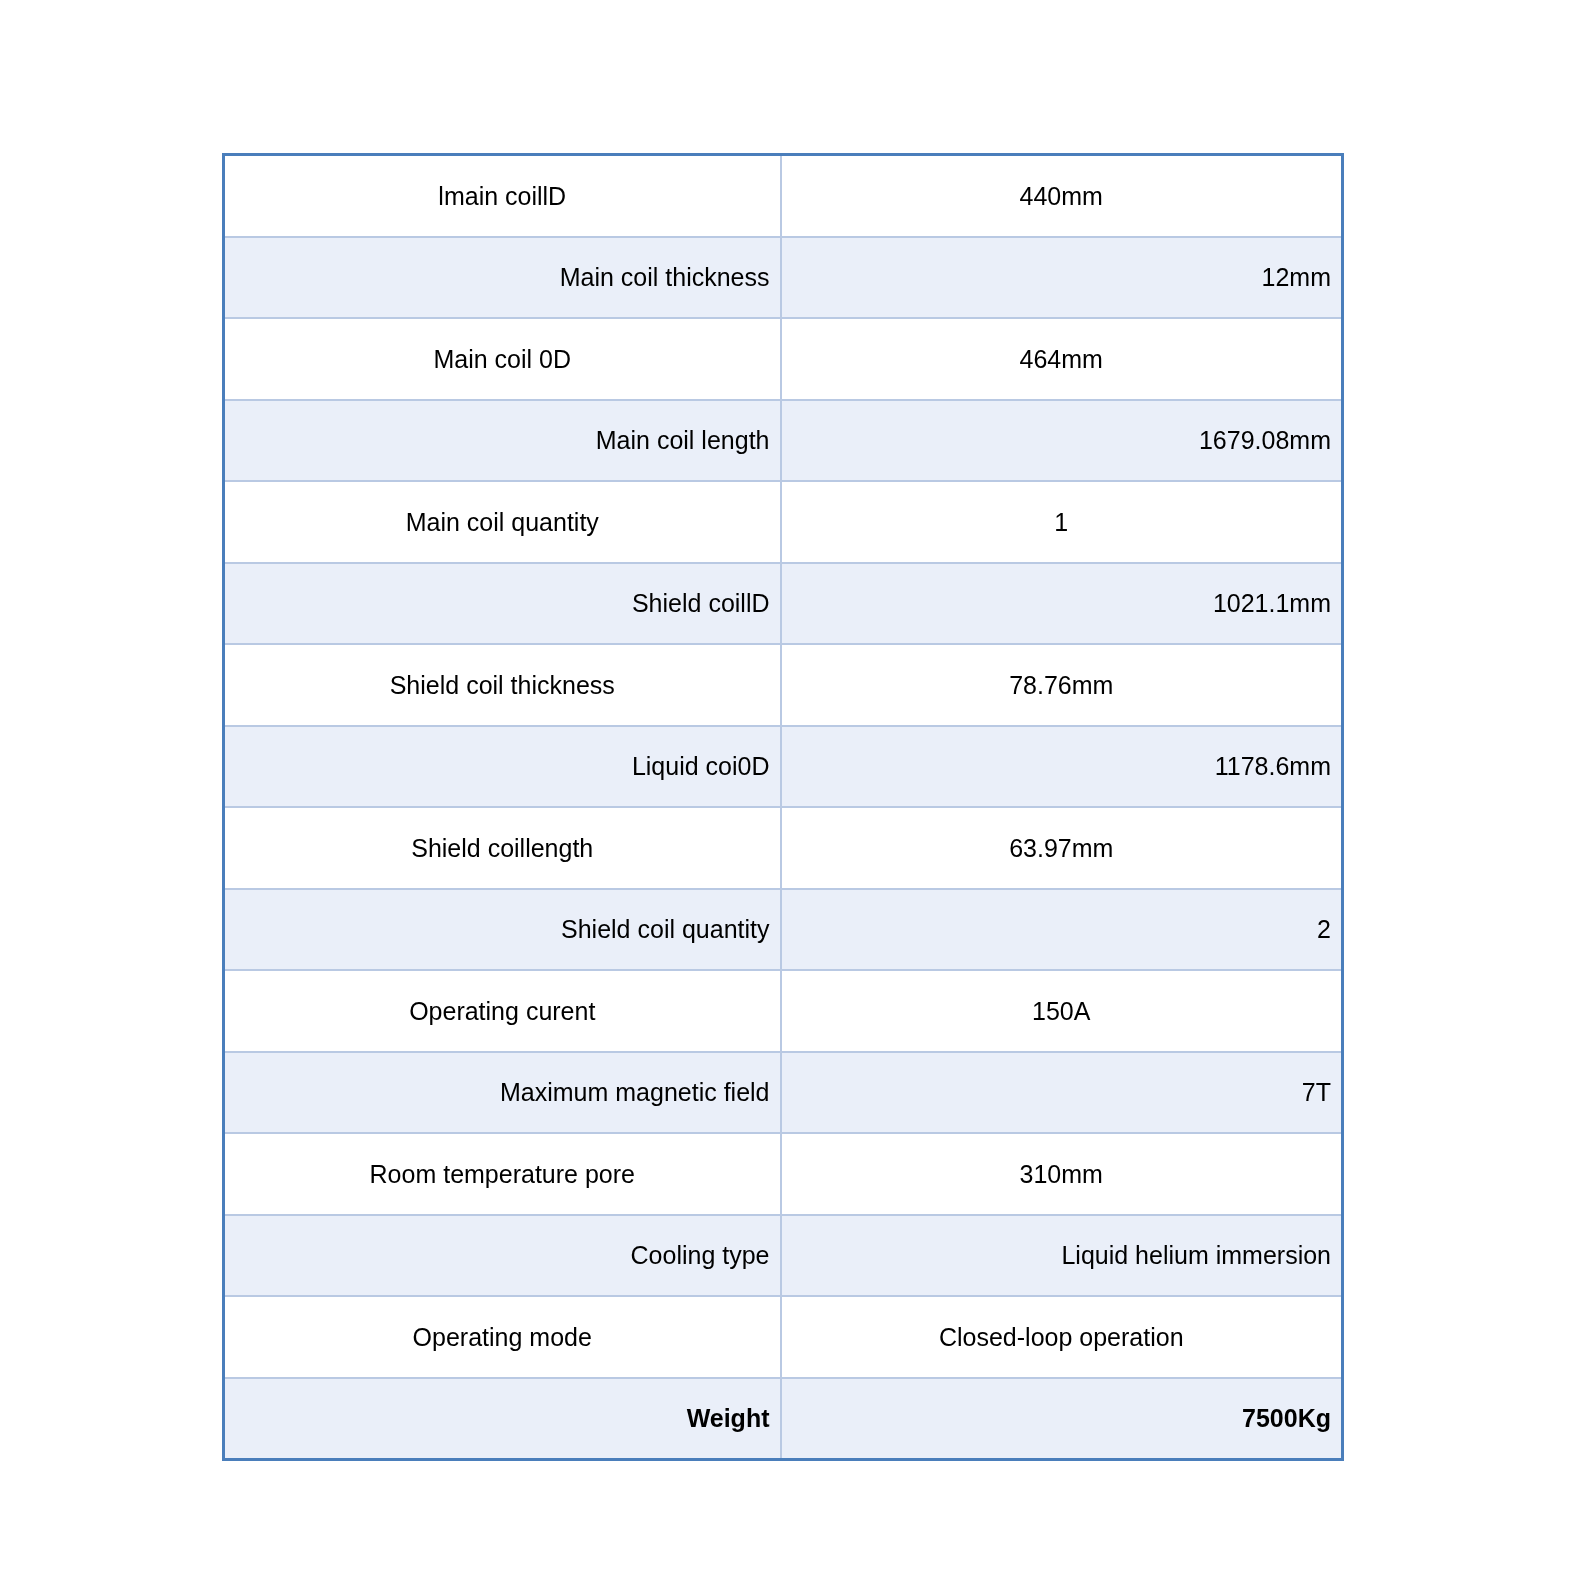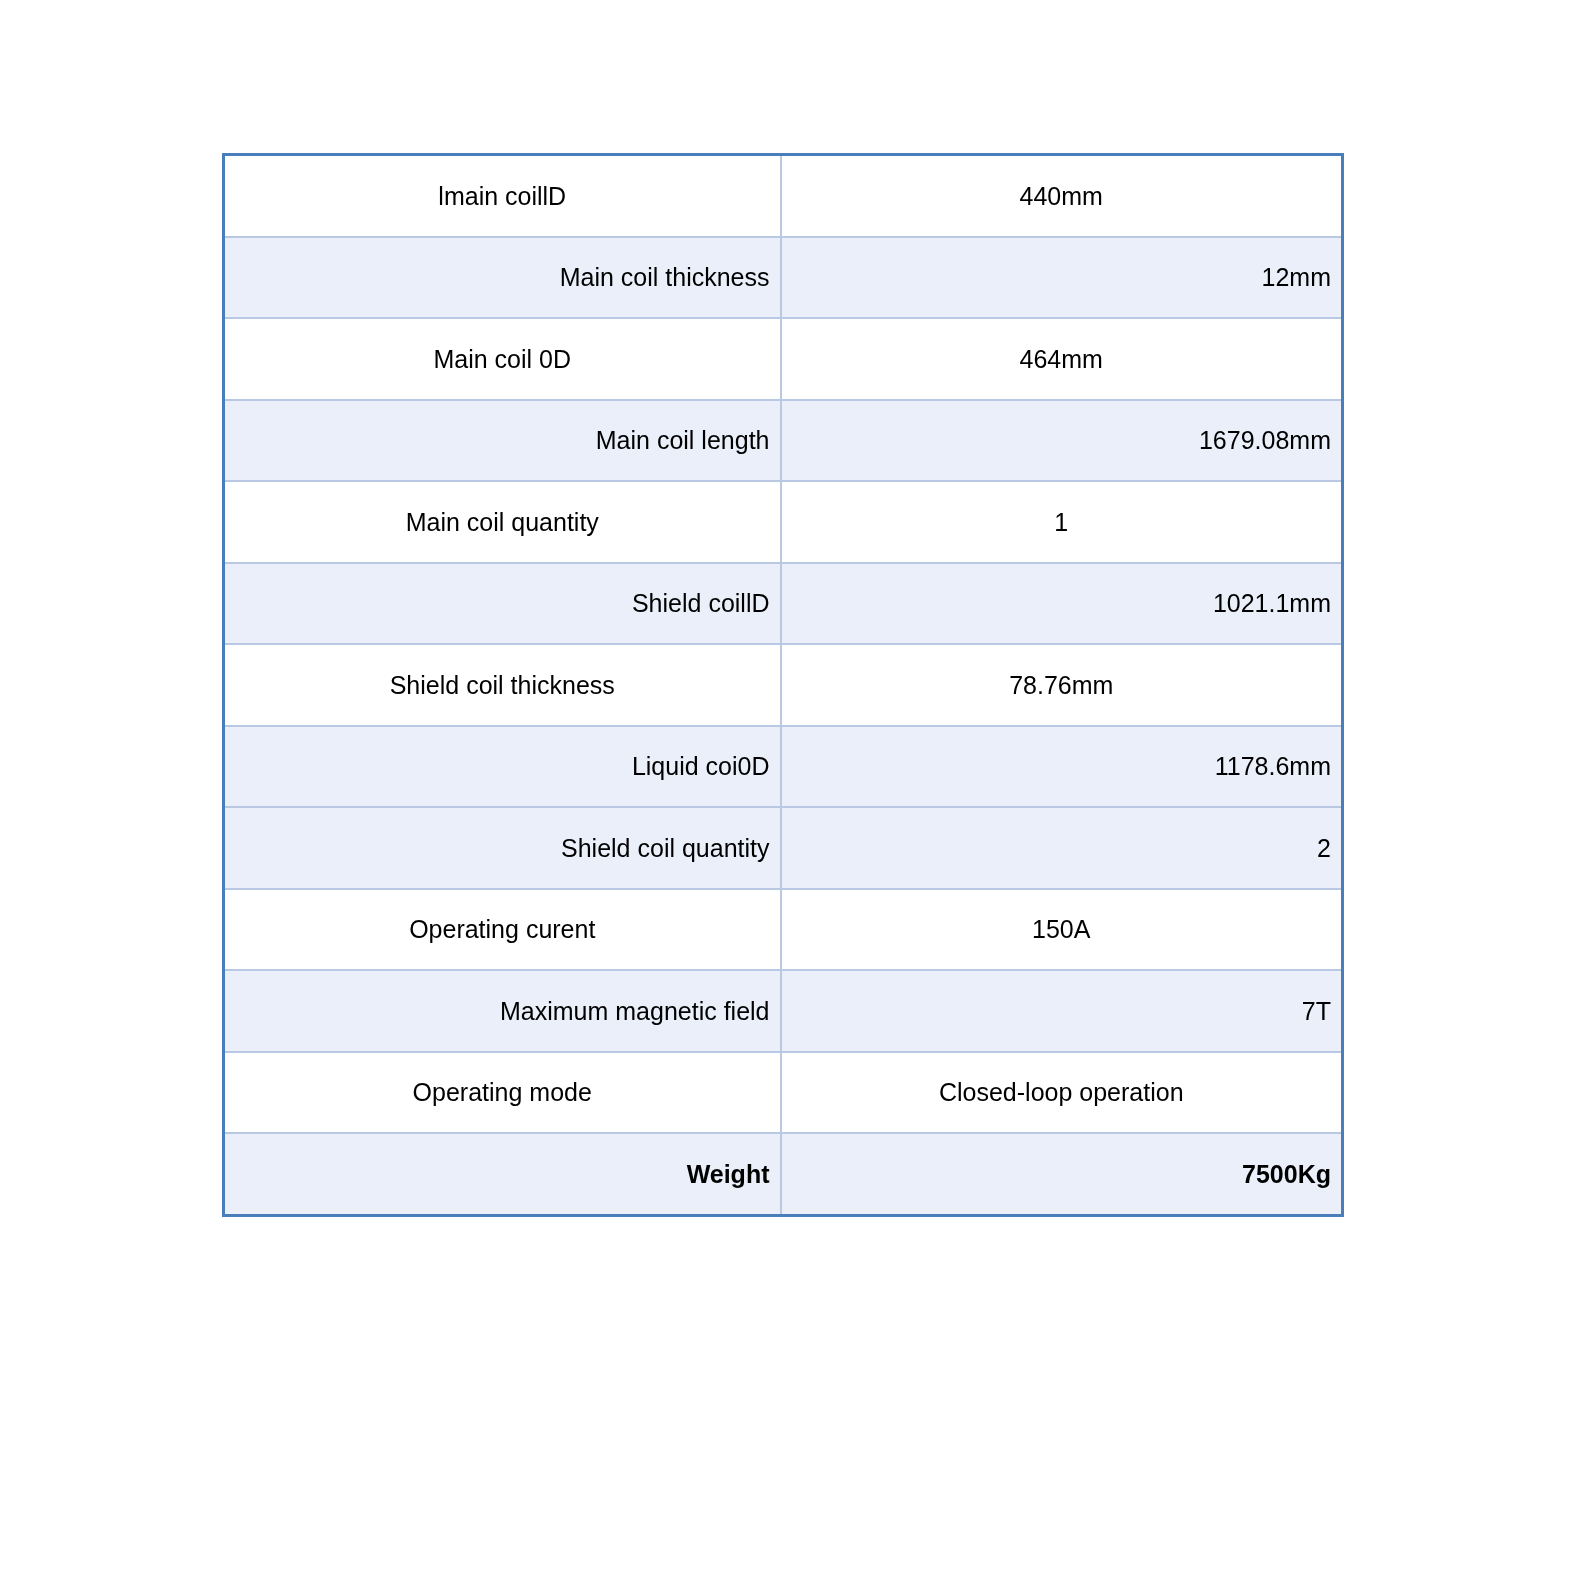--- a/index.html
+++ b/index.html
@@ -105,31 +105,43 @@
           <td class="cell-value">1021.1mm</td>
         </tr>
         <tr class="row-odd">
           <td class="cell-label">Shield coil thickness</td>
           <td class="cell-value">78.76mm</td>
         </tr>
         <tr class="row-even">
           <td class="cell-label">Liquid coi0D</td>
           <td class="cell-value">1178.6mm</td>
         </tr>
+        <tr class="row-odd">
+          <td class="cell-label">Shield coillength</td>
+          <td class="cell-value">63.97mm</td>
+        </tr>
         <tr class="row-even">
           <td class="cell-label">Shield coil quantity</td>
           <td class="cell-value">2</td>
         </tr>
         <tr class="row-odd">
           <td class="cell-label">Operating curent</td>
           <td class="cell-value">150A</td>
         </tr>
         <tr class="row-even">
           <td class="cell-label">Maximum magnetic field</td>
           <td class="cell-value">7T</td>
+        </tr>
+        <tr class="row-odd">
+          <td class="cell-label">Room temperature pore</td>
+          <td class="cell-value">310mm</td>
+        </tr>
+        <tr class="row-even">
+          <td class="cell-label">Cooling type</td>
+          <td class="cell-value">Liquid helium immersion</td>
         </tr>
         <tr class="row-odd">
           <td class="cell-label">Operating mode</td>
           <td class="cell-value">Closed-loop operation</td>
         </tr>
         <tr class="row-even">
           <td class="cell-label">Weight</td>
           <td class="cell-value">7500Kg</td>
         </tr>
       </tbody>

